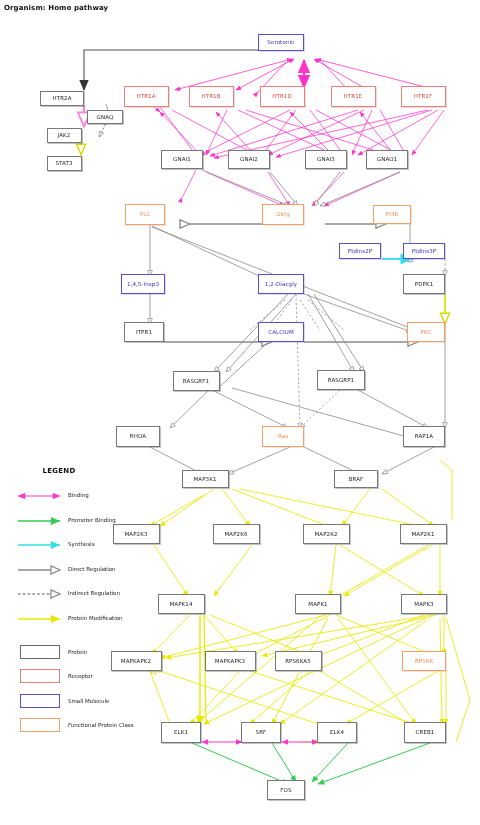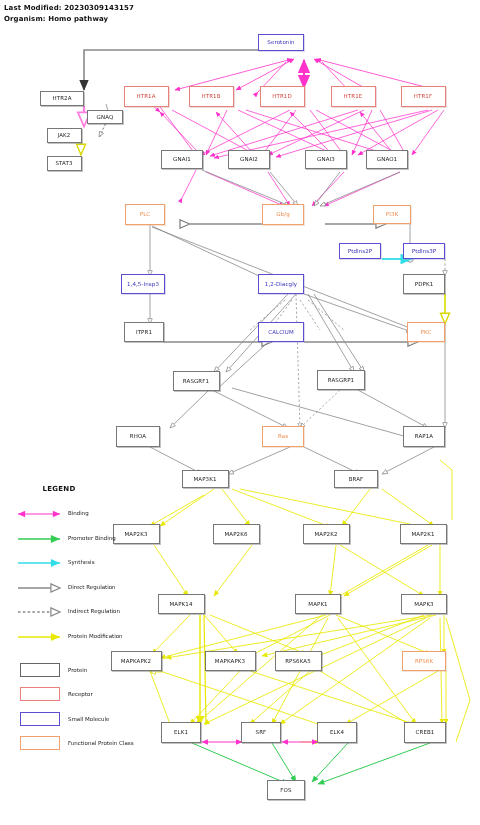--- a/index.html
+++ b/index.html
@@ -16,32 +16,31 @@
     position:absolute;box-sizing:border-box;
     display:flex;align-items:center;justify-content:center;
     background:#ffffff;border:1px solid #666;
     font-size:5.5px;color:#222;text-align:center;line-height:6px;
     z-index:5;white-space:nowrap;letter-spacing:0.1px;
   }
   .n-protein{border:1px solid #777;color:#222;box-shadow:1px 1px 0 rgba(120,120,120,.45);}
   .n-receptor{border:1px solid #e8817a;color:#d4453a;box-shadow:1px 1px 0 rgba(200,150,150,.35);}
   .n-small{border:1px solid #5b4fcf;color:#3b33b8;box-shadow:1px 1px 0 rgba(150,150,200,.35);}
   .n-class{border:1px solid #f0a06a;color:#ef8c4c;box-shadow:1px 1px 0 rgba(220,180,150,.35);}
-  #legend{position:absolute;left:6px;top:485px;width:130px;z-index:6;}
+  #legend{position:absolute;left:6px;top:467px;width:130px;z-index:6;}
   #legend .title{font-size:7px;font-weight:bold;color:#111;text-align:center;width:86px;margin-left:10px;letter-spacing:.3px;}
   .leg-row{position:absolute;left:0;height:20px;}
   .leg-label{position:absolute;left:62px;font-size:5.5px;color:#222;white-space:nowrap;}
   .leg-box{position:absolute;left:14px;width:40px;height:14px;box-sizing:border-box;background:#fff;}
   .leg-svg{position:absolute;left:10px;top:0;}
 </style>
 </head>
 <body>
 
 <div id="header">
-  <div>Last Modified: 20230309143157</div>
   <div>Organism: Homo pathway</div>
 </div>
 
 <div id="canvas">
   <svg id="edges" viewBox="0 0 480 825">
     <defs>
       <marker id="mk-pink" markerWidth="7" markerHeight="6" refX="6.4" refY="3" orient="auto">
         <path d="M0,0 L7,3 L0,6 z" fill="#ff33cc"></path>
       </marker>
       <marker id="mk-pinkR" markerWidth="7" markerHeight="6" refX="0.6" refY="3" orient="auto">

